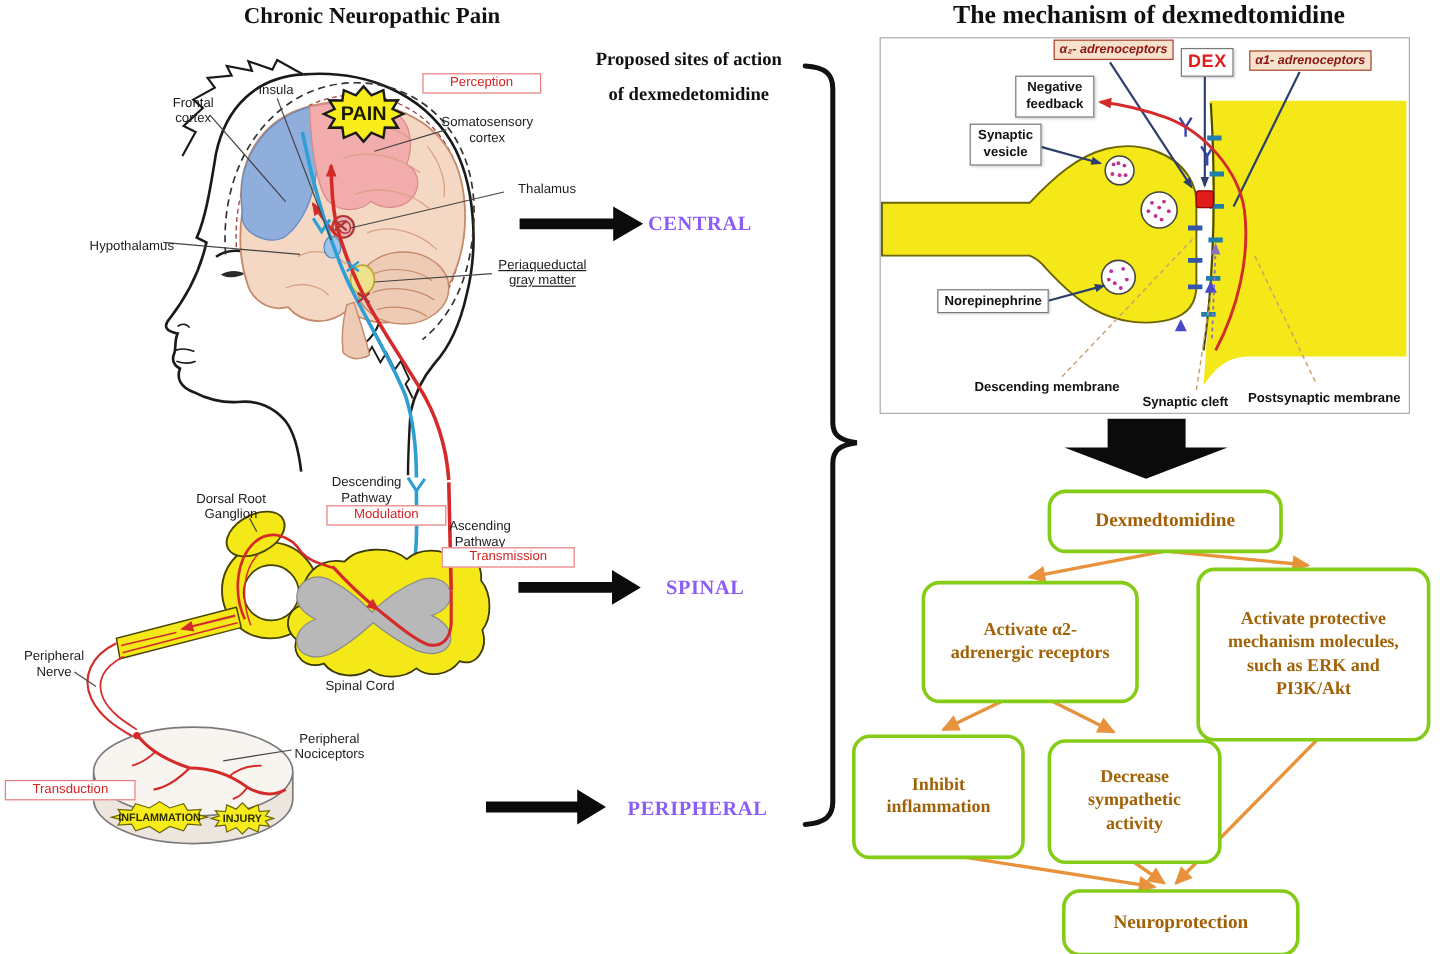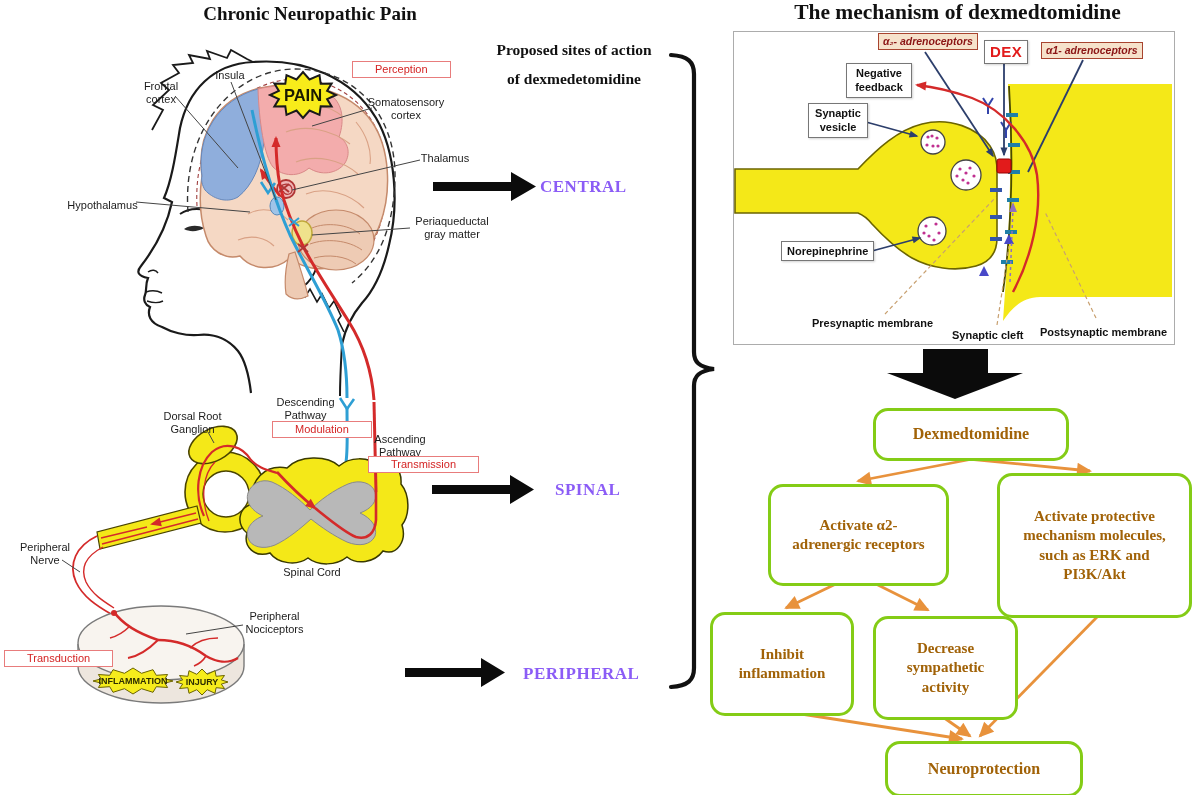--- a/index.html
+++ b/index.html
@@ -3,21 +3,21 @@
 <meta charset="utf-8">
 <style>
   html,body{margin:0;padding:0;background:#fff;}
   .stage{position:relative;width:1200px;height:795px;background:#fff;overflow:hidden;
          font-family:"Liberation Sans",sans-serif;}
   .art{position:absolute;left:0;top:0;width:1200px;height:795px;}
   .title{position:absolute;font-family:"Liberation Serif",serif;font-weight:bold;color:#111;
          text-align:center;}
   .lbl{position:absolute;font:11px/1.18 "Liberation Sans",sans-serif;color:#1c1c1c;
        text-align:center;white-space:pre-line;}
-  .lbl.la{text-align:center;}
+  .lbl.la{text-align:right;}
   .redbox{position:absolute;border:1.5px solid #E87C7C;color:#D42424;background:#fff;
           font:11px/1.2 "Liberation Sans",sans-serif;padding:1px 22px;white-space:nowrap;}
   .tanbox{position:absolute;background:#F6E2CB;border:1px solid #A8442F;color:#8B1414;
           font:italic bold 10.5px/1.2 "Liberation Sans",sans-serif;padding:1px 4px;white-space:nowrap;}
   .whitebox{position:absolute;background:#fff;border:1.2px solid #777;color:#111;text-align:center;
             font:bold 11px/1.3 "Liberation Sans",sans-serif;padding:2px 5px;white-space:pre-line;
             box-shadow:1px 1px 2px rgba(0,0,0,.18);}
   .dex{color:#E21B1B;font:bold 15px/1.2 "Liberation Sans",sans-serif;letter-spacing:.5px;}
   .memlbl{position:absolute;font:bold 11px "Liberation Sans",sans-serif;color:#111;white-space:nowrap;}
   .lvl{position:absolute;font-family:"Liberation Serif",serif;font-weight:bold;font-size:17px;
@@ -225,31 +225,31 @@
 
 <div class="lbl" style="left:121px;top:80px;width:80px;">Frontal
 cortex</div>
 <div class="lbl" style="left:200px;top:69px;width:60px;">Insula</div>
 <div class="star-txt" style="left:273px;top:86px;width:60px;font-size:16.5px;color:#1a1a00;">PAIN</div>
 <div class="redbox" style="left:352px;top:61px;">Perception</div>
 <div class="lbl" style="left:356px;top:96px;width:100px;">Somatosensory
 cortex</div>
 <div class="lbl la" style="left:410px;top:152px;width:70px;">Thalamus</div>
 <div class="lbl la" style="left:60px;top:199px;width:85px;">Hypothalamus</div>
-<div class="lbl" style="left:408px;top:215px;width:88px;">Periaqueductal
+<div class="lbl" style="left:408px;top:215px;width:88px;text-decoration:underline;">Periaqueductal
 gray matter</div>
 <div class="lbl" style="left:268px;top:396px;width:75px;">Descending
 Pathway</div>
 <div class="redbox" style="left:272px;top:421px;">Modulation</div>
 <div class="lbl" style="left:362px;top:433px;width:76px;">Ascending
 Pathway</div>
 <div class="redbox" style="left:368px;top:456px;">Transmission</div>
 <div class="lbl" style="left:150px;top:410px;width:85px;text-align:center;">Dorsal Root
 Ganglion</div>
-<div class="lbl" style="left:272px;top:566px;width:80px;">Spinal Cord</div>
+<div class="lbl" style="left:260px;top:566px;width:80px;">Spinal Cord</div>
 <div class="lbl" style="left:10px;top:541px;width:70px;">Peripheral
 Nerve</div>
 <div class="lbl" style="left:232px;top:610px;width:85px;">Peripheral
 Nociceptors</div>
 <div class="redbox" style="left:4px;top:650px;">Transduction</div>
 <div class="star-txt" style="left:95px;top:676px;width:76px;font-size:9px;">INFLAMMATION</div>
 <div class="star-txt" style="left:178px;top:677px;width:48px;font-size:9px;">INJURY</div>
 
 <div class="lvl" style="left:540px;top:177px;">CENTRAL</div>
 <div class="lvl" style="left:555px;top:480px;">SPINAL</div>
@@ -257,21 +257,21 @@
 
 <div class="synbox"></div>
 <div class="tanbox" style="left:878px;top:33px;">α₂- adrenoceptors</div>
 <div class="whitebox dex" style="left:984px;top:40px;">DEX</div>
 <div class="tanbox" style="left:1041px;top:42px;">α1- adrenoceptors</div>
 <div class="whitebox" style="left:846px;top:63px;width:54px;">Negative
 feedback</div>
 <div class="whitebox" style="left:808px;top:103px;width:48px;">Synaptic
 vesicle</div>
 <div class="whitebox" style="left:781px;top:241px;">Norepinephrine</div>
-<div class="memlbl" style="left:812px;top:317px;">Presynaptic membrane</div>
+<div class="memlbl" style="left:812px;top:317px;">Descending membrane</div>
 <div class="memlbl" style="left:952px;top:329px;">Synaptic cleft</div>
 <div class="memlbl" style="left:1040px;top:326px;">Postsynaptic membrane</div>
 
 <div class="fc" style="left:873px;top:408px;width:190px;height:47px;font-size:16px;">Dexmedtomidine</div>
 <div class="fc" style="left:768px;top:484px;width:175px;height:96px;">Activate α2-
 adrenergic receptors</div>
 <div class="fc" style="left:997px;top:473px;width:189px;height:139px;">Activate protective
 mechanism molecules,
 such as ERK and
 PI3K/Akt</div>

